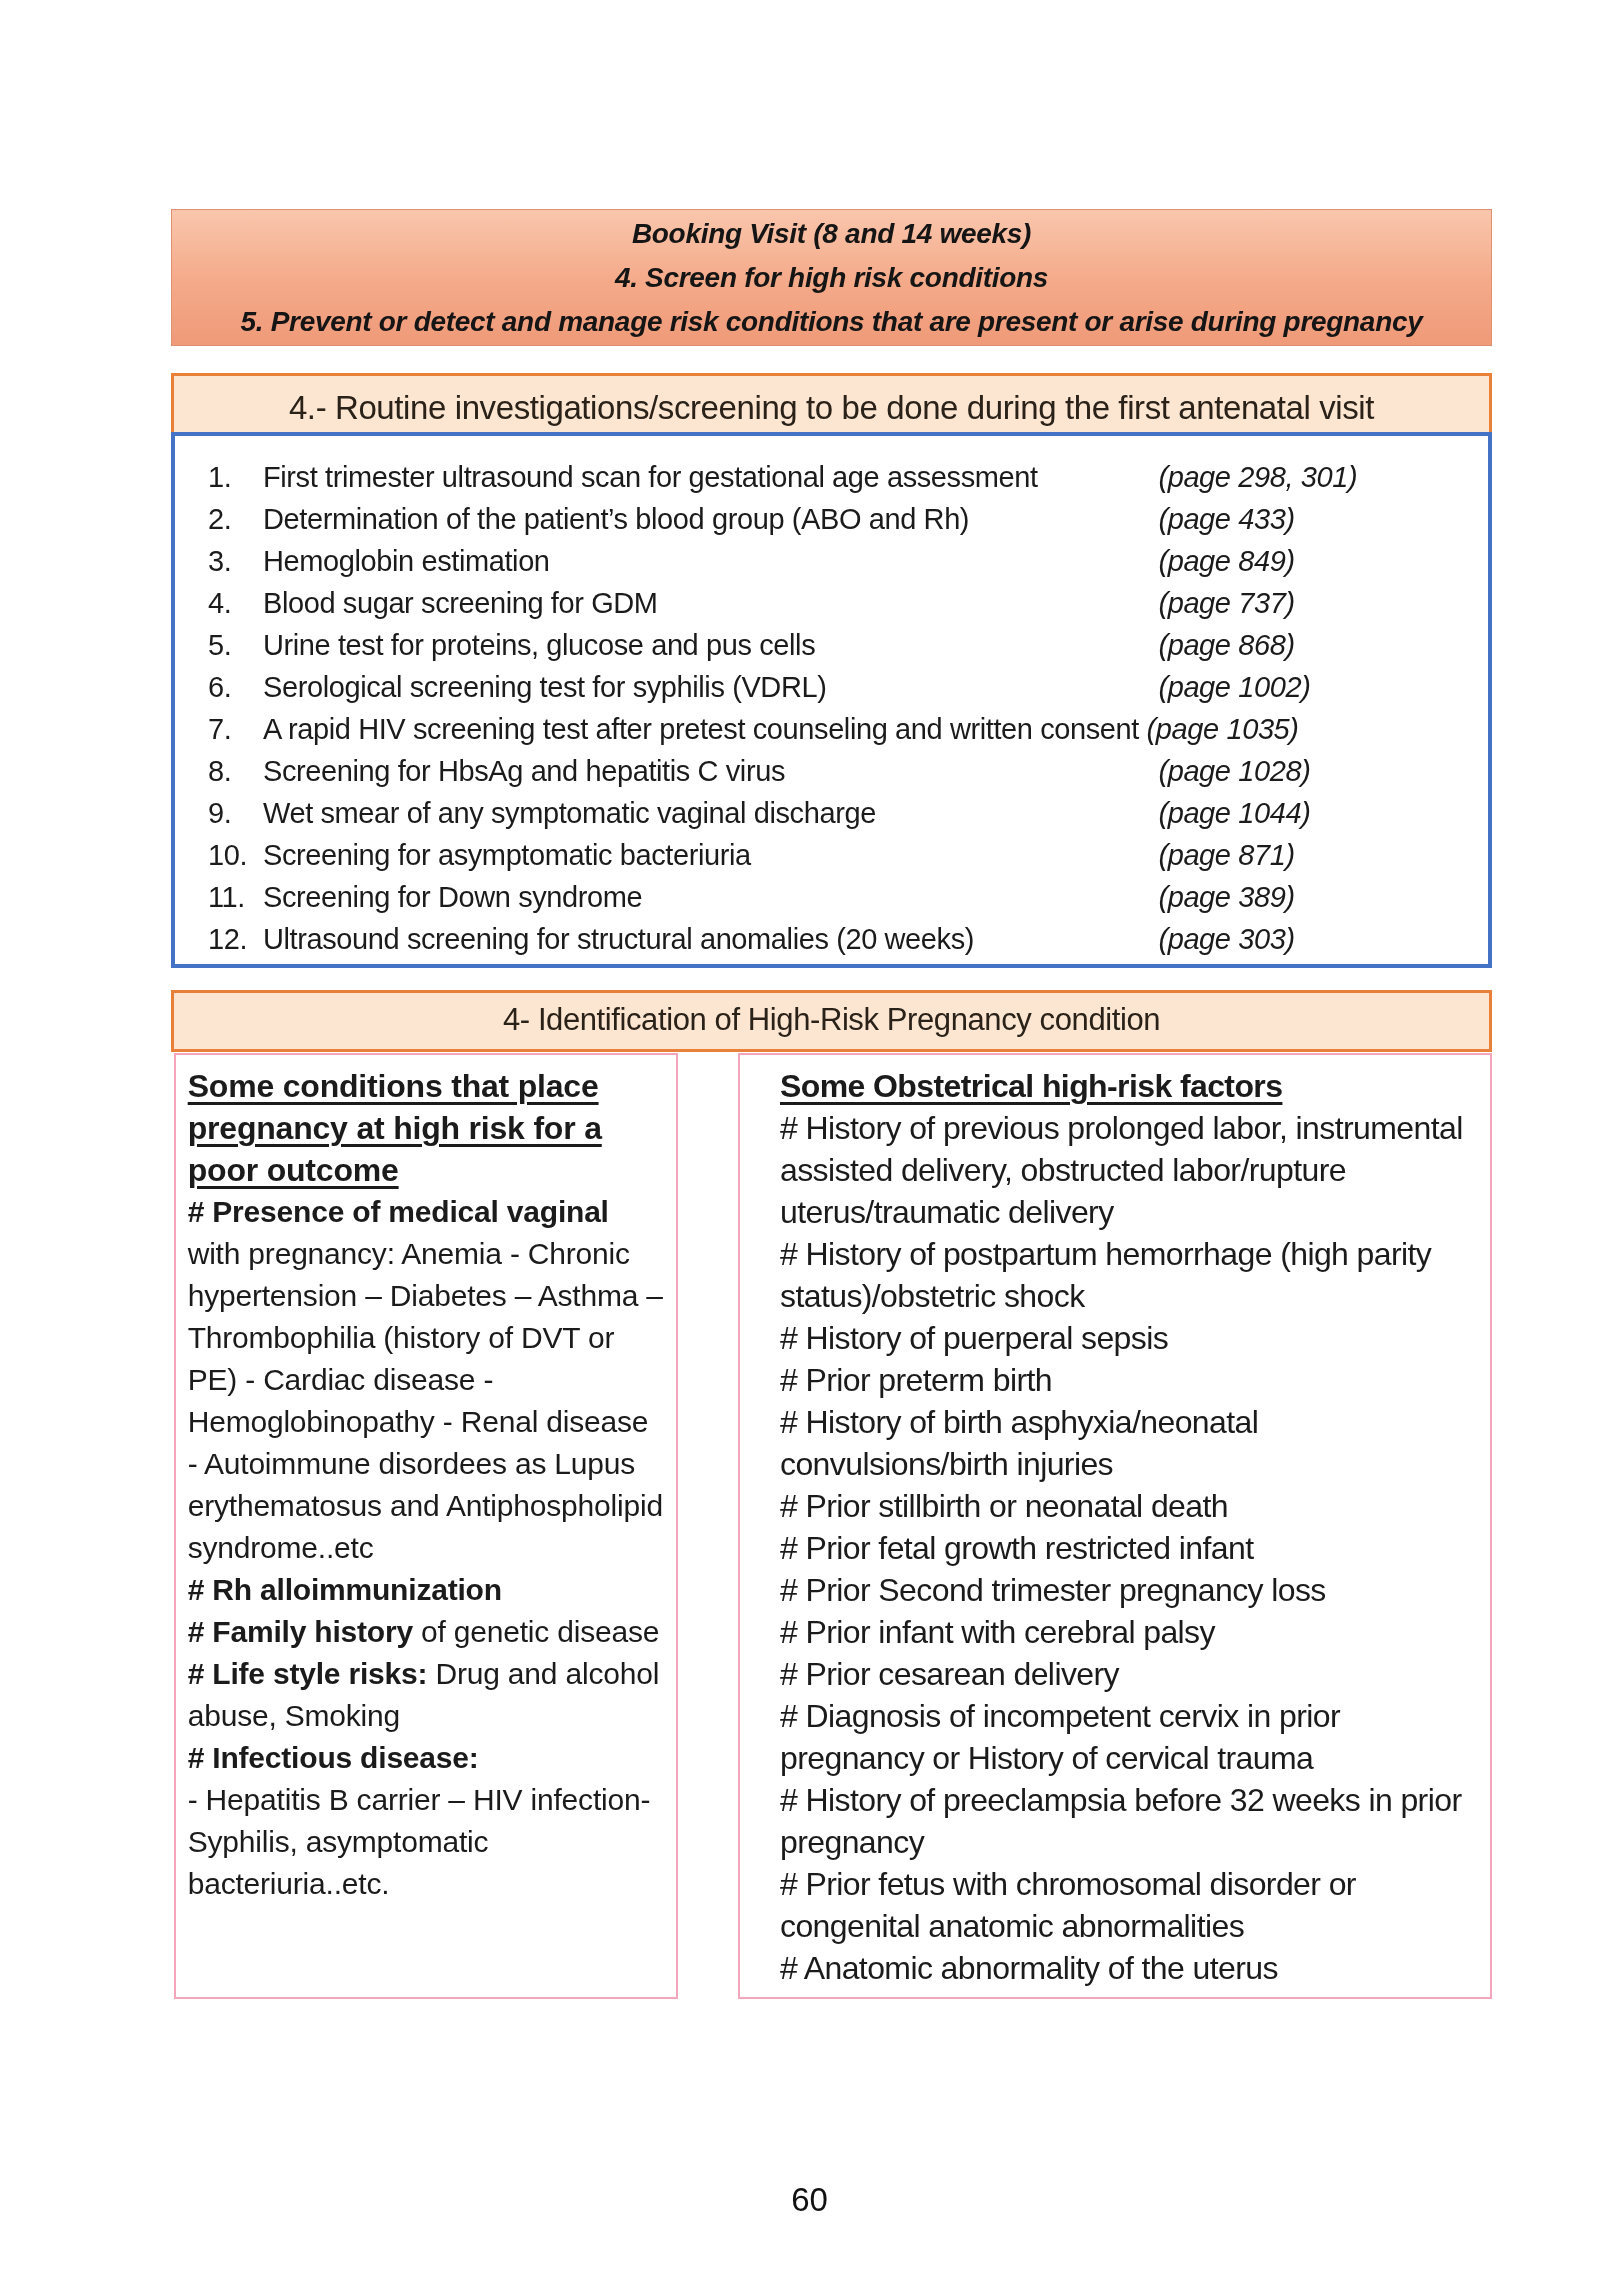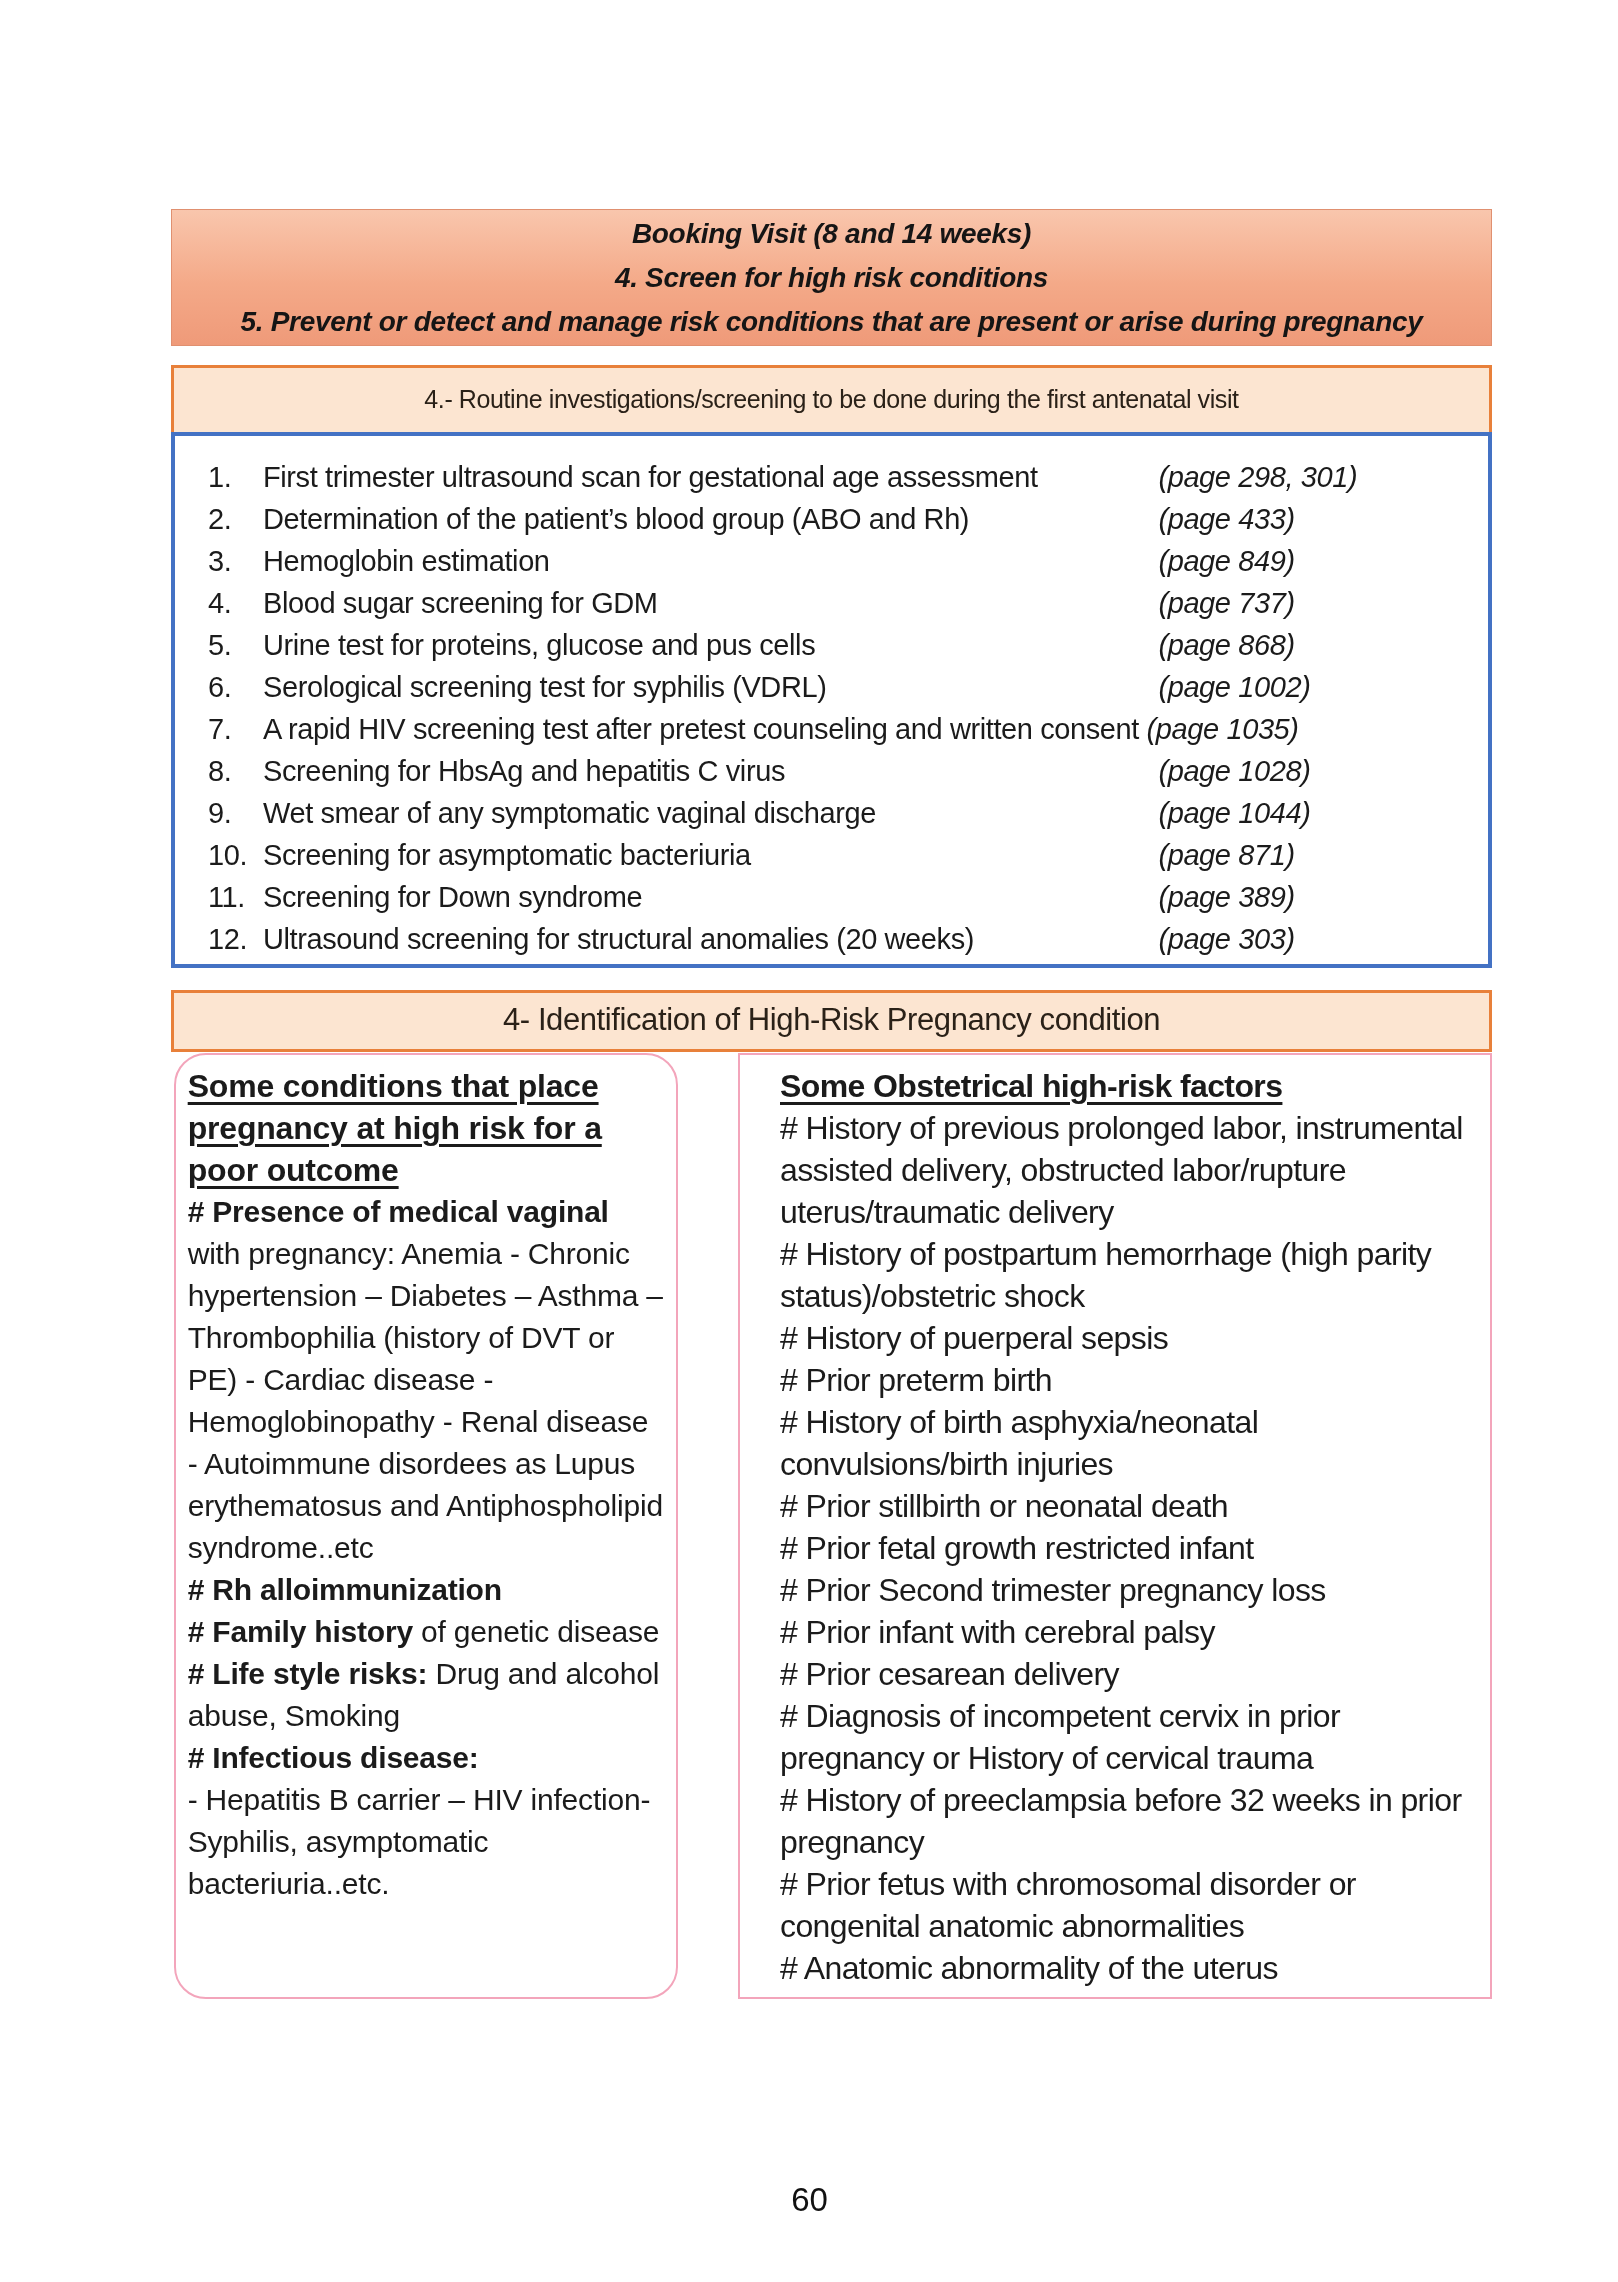--- a/index.html
+++ b/index.html
@@ -25,41 +25,41 @@
     text-align:center;font-weight:bold;font-size:28px;line-height:44px;
     padding-top:2px;letter-spacing:-0.3px;color:#151515;font-style:italic;
   }
 
   
   .sec-header{
     box-sizing:border-box;background:var(--peach,#fce5d1);
     border:3.9px solid var(--orange,#e8803a);
     text-align:center;letter-spacing:-0.4px;color:#2a2118;
   }
-  #routine-header{left:171px;top:365px;width:1321px;height:73px;font-size:25px;line-height:63px;}
+  #routine-header{left:171px;top:373px;width:1321px;height:73px;font-size:33px;line-height:63px;}
   #ident-header{left:171px;top:990px;width:1321px;height:62px;font-size:31px;line-height:53px;}
 
   
   .list-box{
     left:171px;top:432px;width:1321px;height:536px;box-sizing:border-box;
     border:4.9px solid var(--blue,#4472c4);background:#fff;
     padding:19.5px 17.6px 0 33px;overflow:hidden;
   }
   .row{display:flex;font-size:29px;line-height:42px;letter-spacing:-0.4px;}
   .num{width:55px;flex:none;}
   .txt{flex:1;}
   .pref{width:312px;flex:none;font-style:italic;}
   .pref-inline{font-style:italic;}
 
   
   .col{
     box-sizing:border-box;border:2.9px solid var(--pink,#f3a5bb);background:#fff;
     padding:9.8px 11.7px;overflow:hidden;
   }
-  #col-left{left:174px;top:1053px;width:504px;height:946px;font-size:30px;line-height:42px;letter-spacing:-0.2px;border-radius:32px;}
+  #col-left{left:174px;top:1053px;width:504px;height:946px;font-size:30px;line-height:42px;letter-spacing:-0.2px;}
   #col-right{left:738px;top:1053px;width:754px;height:946px;font-size:32px;line-height:42px;letter-spacing:-0.6px;padding-left:40px;}
   .col p{margin:0;}
   .col-heading{
     font-weight:bold;
     text-decoration:underline;text-decoration-thickness:2.9px;text-underline-offset:4.9px;
   }
   #col-left .col-heading{font-size:32px;}
   .b{font-weight:bold;}
 
   .page-num{left:0;top:2181px;width:1619px;text-align:center;font-size:33px;color:#111;}

